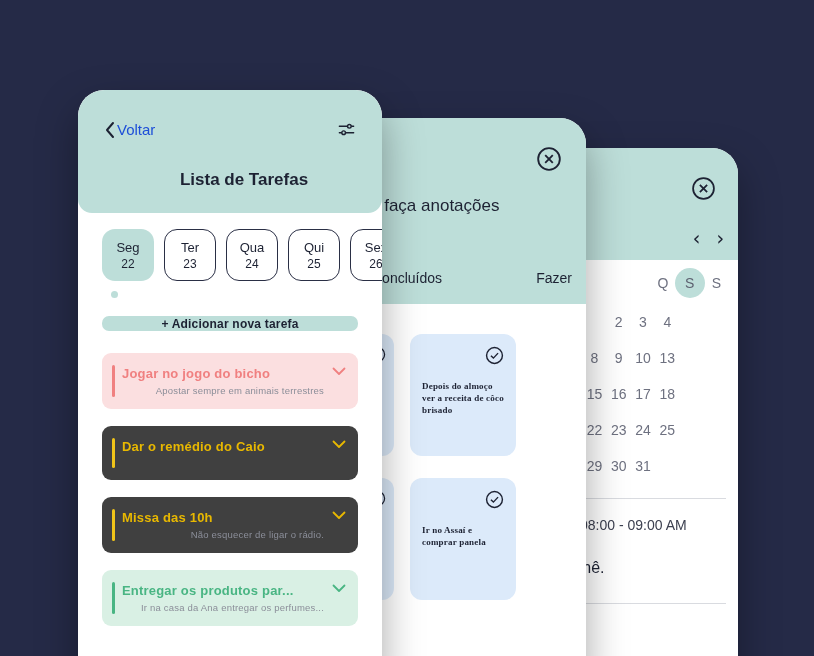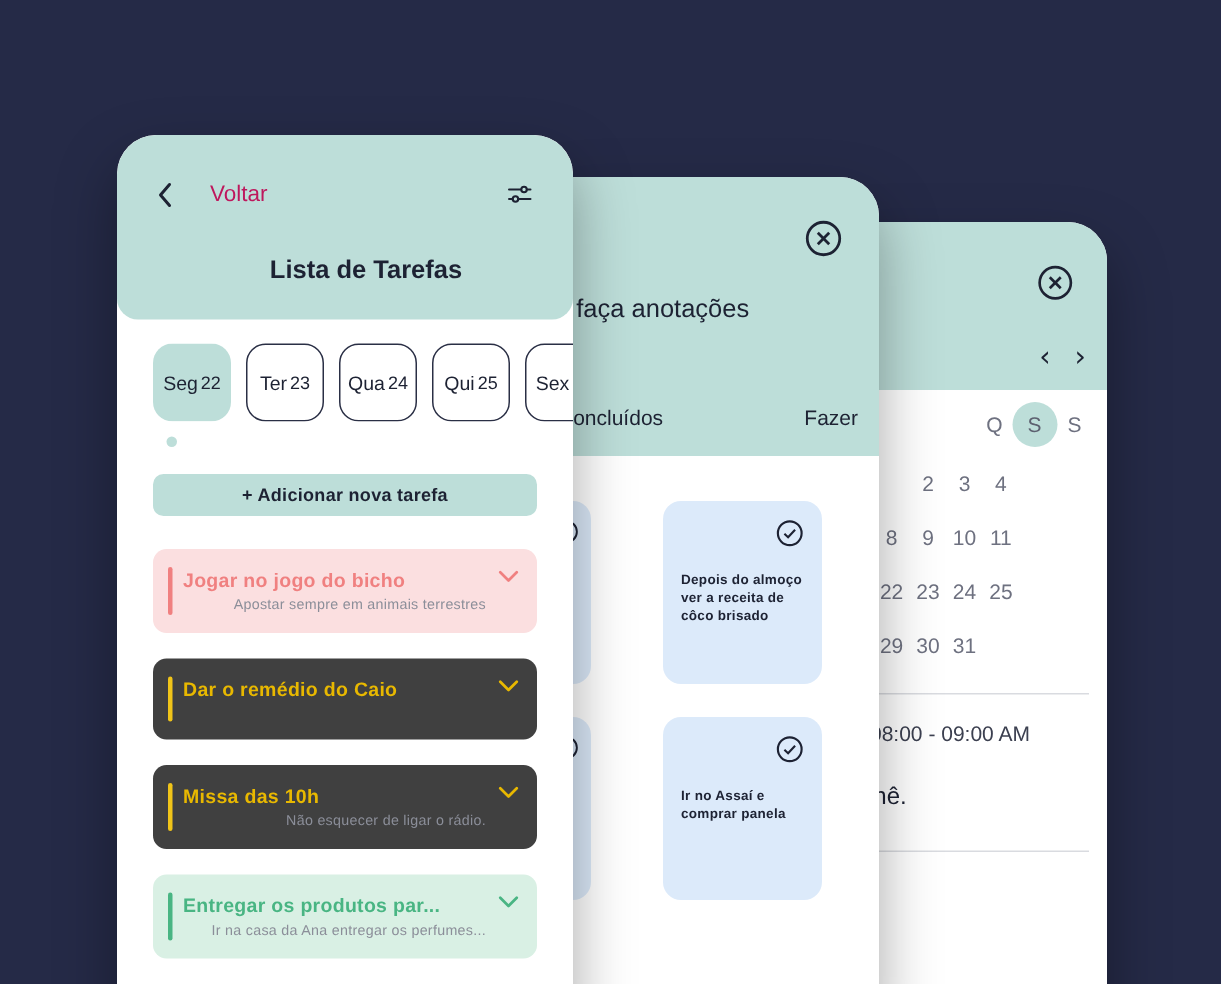--- a/index.html
+++ b/index.html
@@ -170,23 +170,24 @@
     position: relative;
     padding: 12px 8px 0 8px;
   }
   .note-card {
     background: #dceafa;
     border-radius: 12px;
     position: relative;
   }
   #phone2 .note-col {
     position: absolute;
-    left: 84px;
+    left: 52px;
     top: 30px;
     width: 106px;
+    font-family: Liberation Serif, serif;
   }
   #phone2 .note-col .note-card {
     width: 106px;
     height: 122px;
     margin-bottom: 22px;
     padding: 0;
   }
   #phone2 .note-card .note-check {
     position: absolute;
     right: 12px;
@@ -247,23 +248,23 @@
   }
   #phone1 .p1-topbar {
     display: flex;
     align-items: center;
     padding: 30px 26px 0 26px;
     justify-content: space-between;
   }
   #phone1 .p1-back {
     display: flex;
     align-items: center;
-    gap: 24px;
+    gap: 1px;
     font-size: 15px;
-    color: #be185d;
+    color: #1d4ed8;
   }
   #phone1 .p1-pagetitle {
     position: absolute;
     left: 0;
     right: 0;
     top: 80px;
     text-align: center;
     font-size: 17px;
     font-weight: bold;
     color: #1d2233;
@@ -275,21 +276,21 @@
     padding: 16px 0 0 24px;
     overflow: hidden;
   }
   .day-chip {
     flex: 0 0 auto;
     width: 52px;
     height: 52px;
     border-radius: 13px;
     border: 1px solid #2a2f45;
     display: flex;
-    flex-direction: row;
+    flex-direction: column;
     align-items: center;
     justify-content: center;
     gap: 2px;
     box-sizing: border-box;
     background: #ffffff;
   }
   .day-chip.active {
     background: #bdded9;
     border-color: transparent;
   }
@@ -305,21 +306,21 @@
     padding: 10px 0 0 33px;
   }
   #phone1 .dots .dot {
     width: 7px;
     height: 7px;
     border-radius: 50%;
     background: #bdded9;
   }
   #phone1 .add-btn {
     margin: 18px 24px 0 24px;
-    height: 28px;
+    height: 15px;
     border-radius: 7px;
     background: #bdded9;
     display: flex;
     align-items: center;
     justify-content: center;
     font-size: 12px;
     font-weight: bold;
     color: #1d2233;
     letter-spacing: 0.2px;
   }
@@ -404,21 +405,28 @@
         <div class="cal-day"></div>
         <div class="cal-day">2</div>
         <div class="cal-day">3</div>
         <div class="cal-day">4</div>
       </div>
       <div class="cal-row">
         <div class="cal-day"></div>
         <div class="cal-day">8</div>
         <div class="cal-day">9</div>
         <div class="cal-day">10</div>
-        <div class="cal-day">11</div>
+        <div class="cal-day">13</div>
+      </div>
+      <div class="cal-row">
+        <div class="cal-day"></div>
+        <div class="cal-day">15</div>
+        <div class="cal-day">16</div>
+        <div class="cal-day">17</div>
+        <div class="cal-day">18</div>
       </div>
       <div class="cal-row">
         <div class="cal-day"></div>
         <div class="cal-day">22</div>
         <div class="cal-day">23</div>
         <div class="cal-day">24</div>
         <div class="cal-day">25</div>
       </div>
       <div class="cal-row">
         <div class="cal-day"></div>

